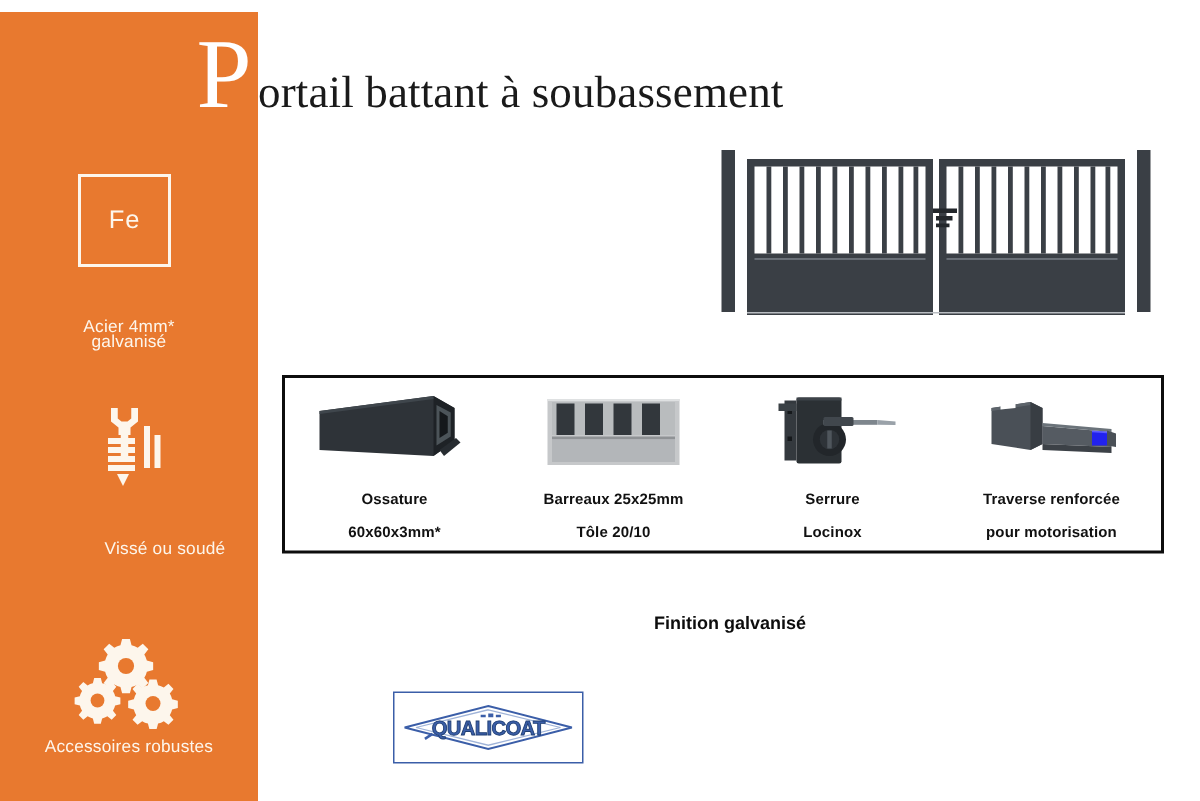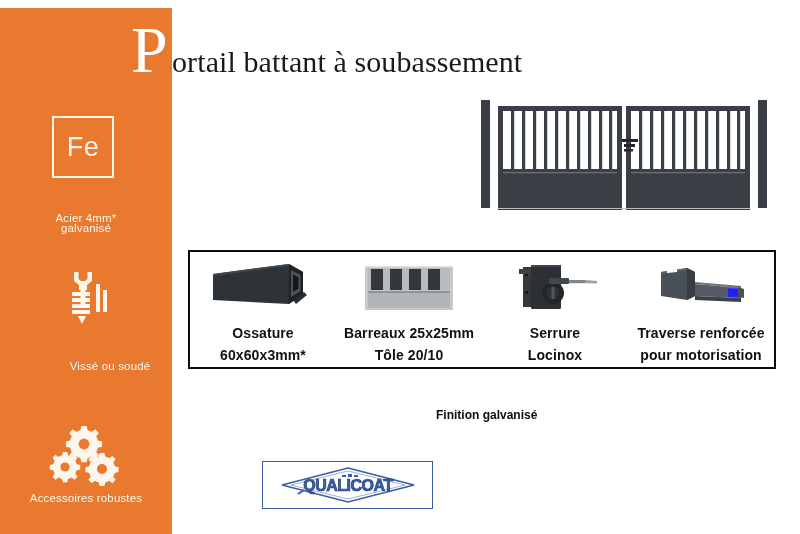--- a/index.html
+++ b/index.html
@@ -17,21 +17,21 @@
     position:absolute;left:0;top:8px;width:172px;height:526px;
     background:#e8792f;
     box-sizing:border-box;
   }
   .fe-box{
     position:absolute;left:52px;top:108px;width:62px;height:62px;
     border:2px solid #fdf6ec;box-sizing:border-box;
     display:flex;align-items:center;justify-content:center;
   }
   .fe-box span{
-    color:#fdf6ec;font-size:27px;letter-spacing:0.5px;
+    color:#fdf6ec;font-size:17px;letter-spacing:0.5px;
     font-family:"Liberation Sans", sans-serif;
   }
   .side-label{
     position:absolute;left:0;width:172px;text-align:center;
     color:#fdf6ec;font-size:11.5px;letter-spacing:0.15px;
     font-family:"Liberation Sans", sans-serif;
     white-space:nowrap;
   }
   .l1{top:188px;margin-top:16px;}
   .l2{top:214px;}
@@ -67,21 +67,21 @@
     border:2px solid #0d0d0d;box-sizing:border-box;background:#fff;
     display:flex;
   }
   .feat{
     flex:1 1 0;position:relative;
     display:flex;flex-direction:column;align-items:center;
   }
   .feat-img{height:60px;display:flex;align-items:center;justify-content:center;margin-top:6px;}
   .feat-t1,.feat-t2{
     text-align:center;color:#111;font-weight:bold;
-    font-size:14px;letter-spacing:0.1px;line-height:13px;
+    font-size:10px;letter-spacing:0.1px;line-height:13px;
     font-family:"Liberation Sans", sans-serif;
   }
   .feat-t1{margin-top:9px;}
   .feat-t2{margin-top:9px;}
 
   
   .footnote{
     position:absolute;left:202px;top:383px;
     font-size:9.5px;color:#111;font-weight:bold;
     font-family:"Liberation Sans", sans-serif;white-space:nowrap;
@@ -90,21 +90,21 @@
     font-size:15px;vertical-align:top;line-height:9px;
   }
   .finition{
     position:absolute;left:436px;top:408px;
     font-size:12px;color:#0d0d0d;font-weight:bold;
     font-family:"Liberation Sans", sans-serif;white-space:nowrap;
   }
 
   
   .logo-qualicoat{
-    position:absolute;left:262px;top:461px;width:171px;height:48px;
+    position:absolute;left:262px;top:461px;width:127px;height:48px;
     border:1.5px solid #3b5ea8;box-sizing:border-box;background:#fff;
     display:flex;align-items:center;justify-content:center;
   }
   .logo-qualimarine{
     position:absolute;left:556px;top:462px;width:150px;height:46px;
   }
 </style>
 </head>
 <body>
 

